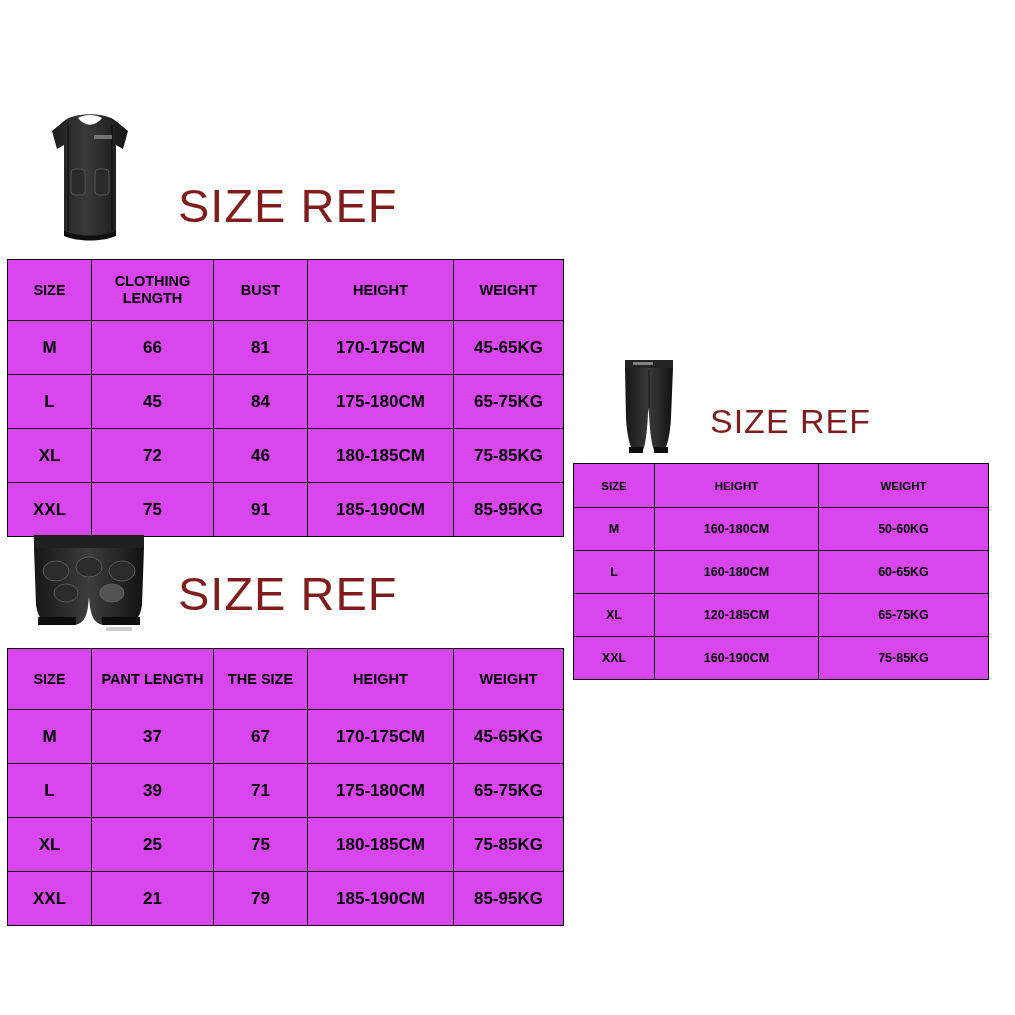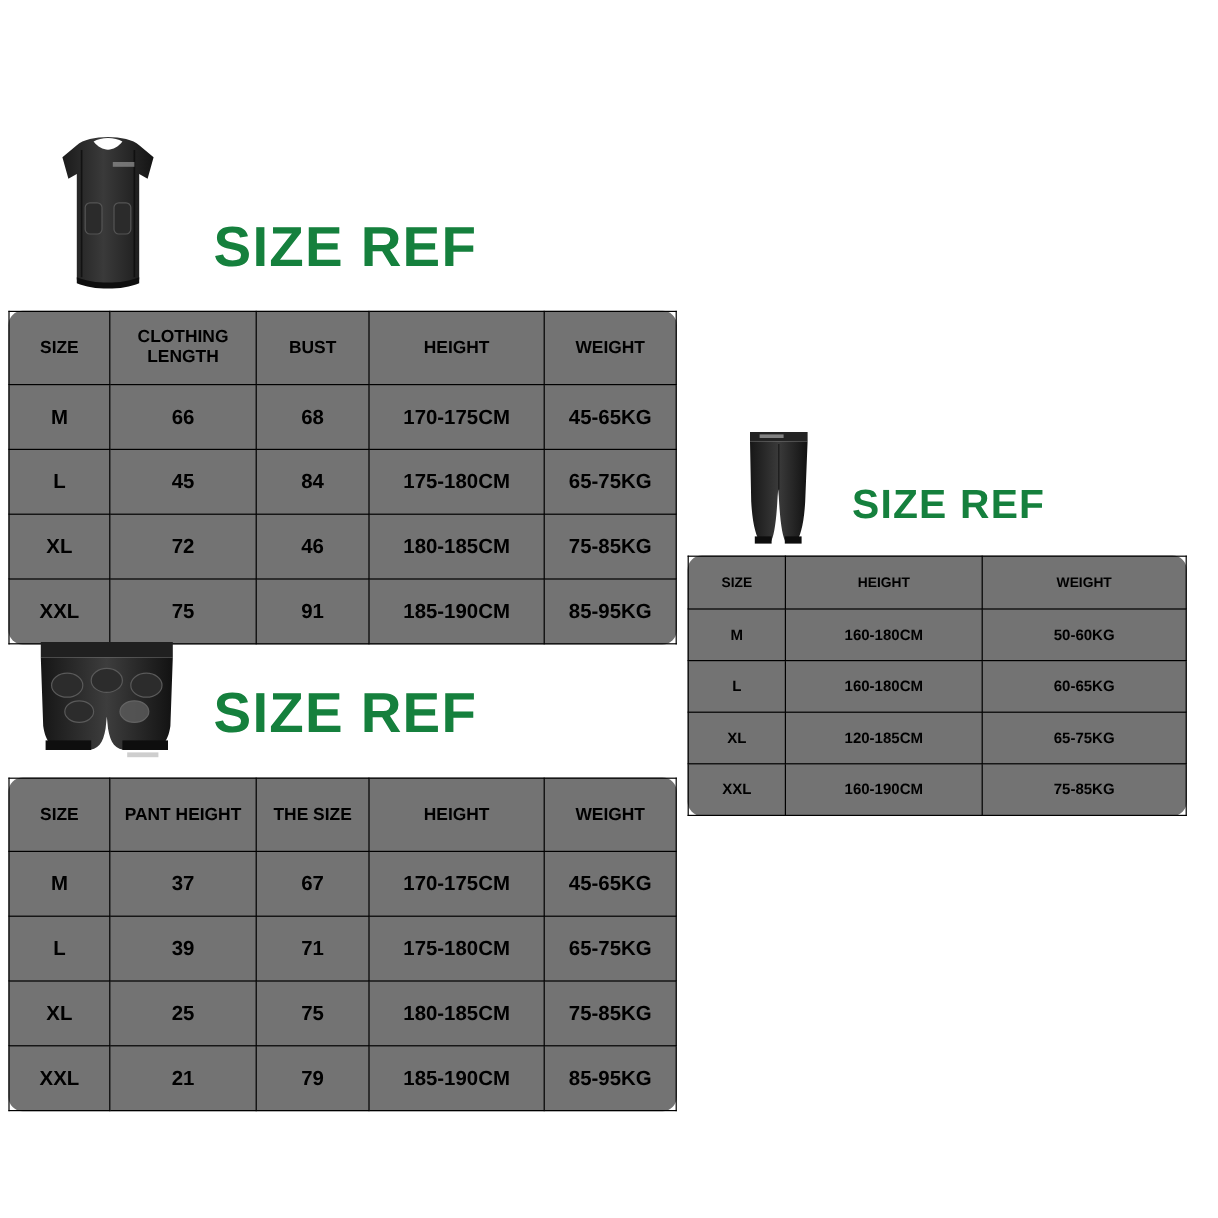--- a/index.html
+++ b/index.html
@@ -15,35 +15,34 @@
     color: #000000;
     overflow: hidden;
   }
 
   .panel {
     position: absolute;
   }
 
   
   .size-ref-title {
-    font-weight: bold;
+    font-weight: normal;
     letter-spacing: 1px;
-    color: #15803d;
+    color: #7f1d1d;
     line-height: 1;
     white-space: nowrap;
   }
   .title-big { font-size: 47px; }
   .title-small { font-size: 34px; }
 
   
   table.size-table {
     border-collapse: collapse;
     table-layout: fixed;
-    background: #737373;
-    border-radius: 12px;
+    background: #d946ef;
   }
   table.size-table th,
   table.size-table td {
     border: 1px solid #000;
     text-align: center;
     vertical-align: middle;
     font-weight: bold;
     color: #000;
   }
 
@@ -131,21 +130,21 @@
         <th>CLOTHING LENGTH</th>
         <th>BUST</th>
         <th>HEIGHT</th>
         <th>WEIGHT</th>
       </tr>
     </thead>
     <tbody>
       <tr>
         <td>M</td>
         <td>66</td>
-        <td>68</td>
+        <td>81</td>
         <td>170-175CM</td>
         <td>45-65KG</td>
       </tr>
       <tr>
         <td>L</td>
         <td>45</td>
         <td>84</td>
         <td>175-180CM</td>
         <td>65-75KG</td>
       </tr>
@@ -201,21 +200,21 @@
     <colgroup>
       <col class="col-size">
         <col class="col-second">
         <col class="col-third">
         <col class="col-height">
         <col class="col-weight">
     </colgroup>
     <thead>
       <tr>
         <th>SIZE</th>
-        <th>PANT HEIGHT</th>
+        <th>PANT LENGTH</th>
         <th>THE SIZE</th>
         <th>HEIGHT</th>
         <th>WEIGHT</th>
       </tr>
     </thead>
     <tbody>
       <tr>
         <td>M</td>
         <td>37</td>
         <td>67</td>

